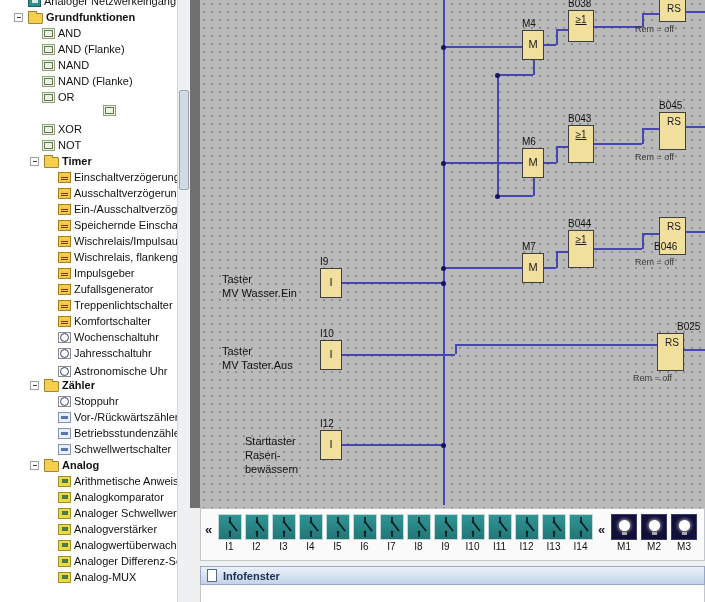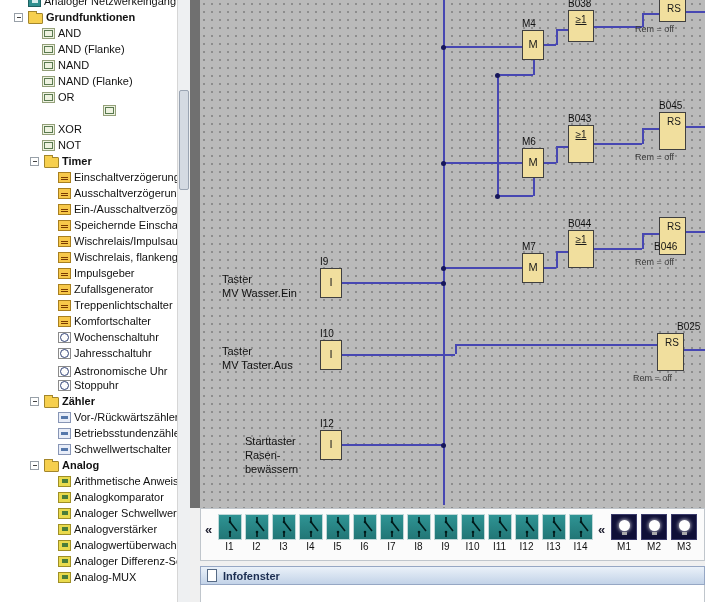--- a/index.html
+++ b/index.html
@@ -164,28 +164,28 @@
           <span class="tlabel">Wochenschaltuhr</span>
         </div>
         <div class="trow" style="padding-left: 58px;">
           <span class="licon clock"></span>
           <span class="tlabel">Jahresschaltuhr</span>
         </div>
         <div class="trow" style="padding-left: 58px; align-items: flex-end;">
           <span class="licon clock"></span>
           <span class="tlabel">Astronomische Uhr</span>
         </div>
-        <div class="trow" style="padding-left: 58px;">
-          <span class="licon clock"></span>
-          <span class="tlabel">Stoppuhr</span>
-        </div>
         <div class="trow bold" style="padding-left: 30px;">
           <span class="minus"></span>
           <span class="ficon"></span>
           <span class="tlabel">Zähler</span>
+        </div>
+        <div class="trow" style="padding-left: 58px;">
+          <span class="licon clock"></span>
+          <span class="tlabel">Stoppuhr</span>
         </div>
         <div class="trow" style="padding-left: 58px;">
           <span class="licon counter"></span>
           <span class="tlabel">Vor-/Rückwärtszähler</span>
         </div>
         <div class="trow" style="padding-left: 58px;">
           <span class="licon counter"></span>
           <span class="tlabel">Betriebsstundenzähler</span>
         </div>
         <div class="trow" style="padding-left: 58px;">

